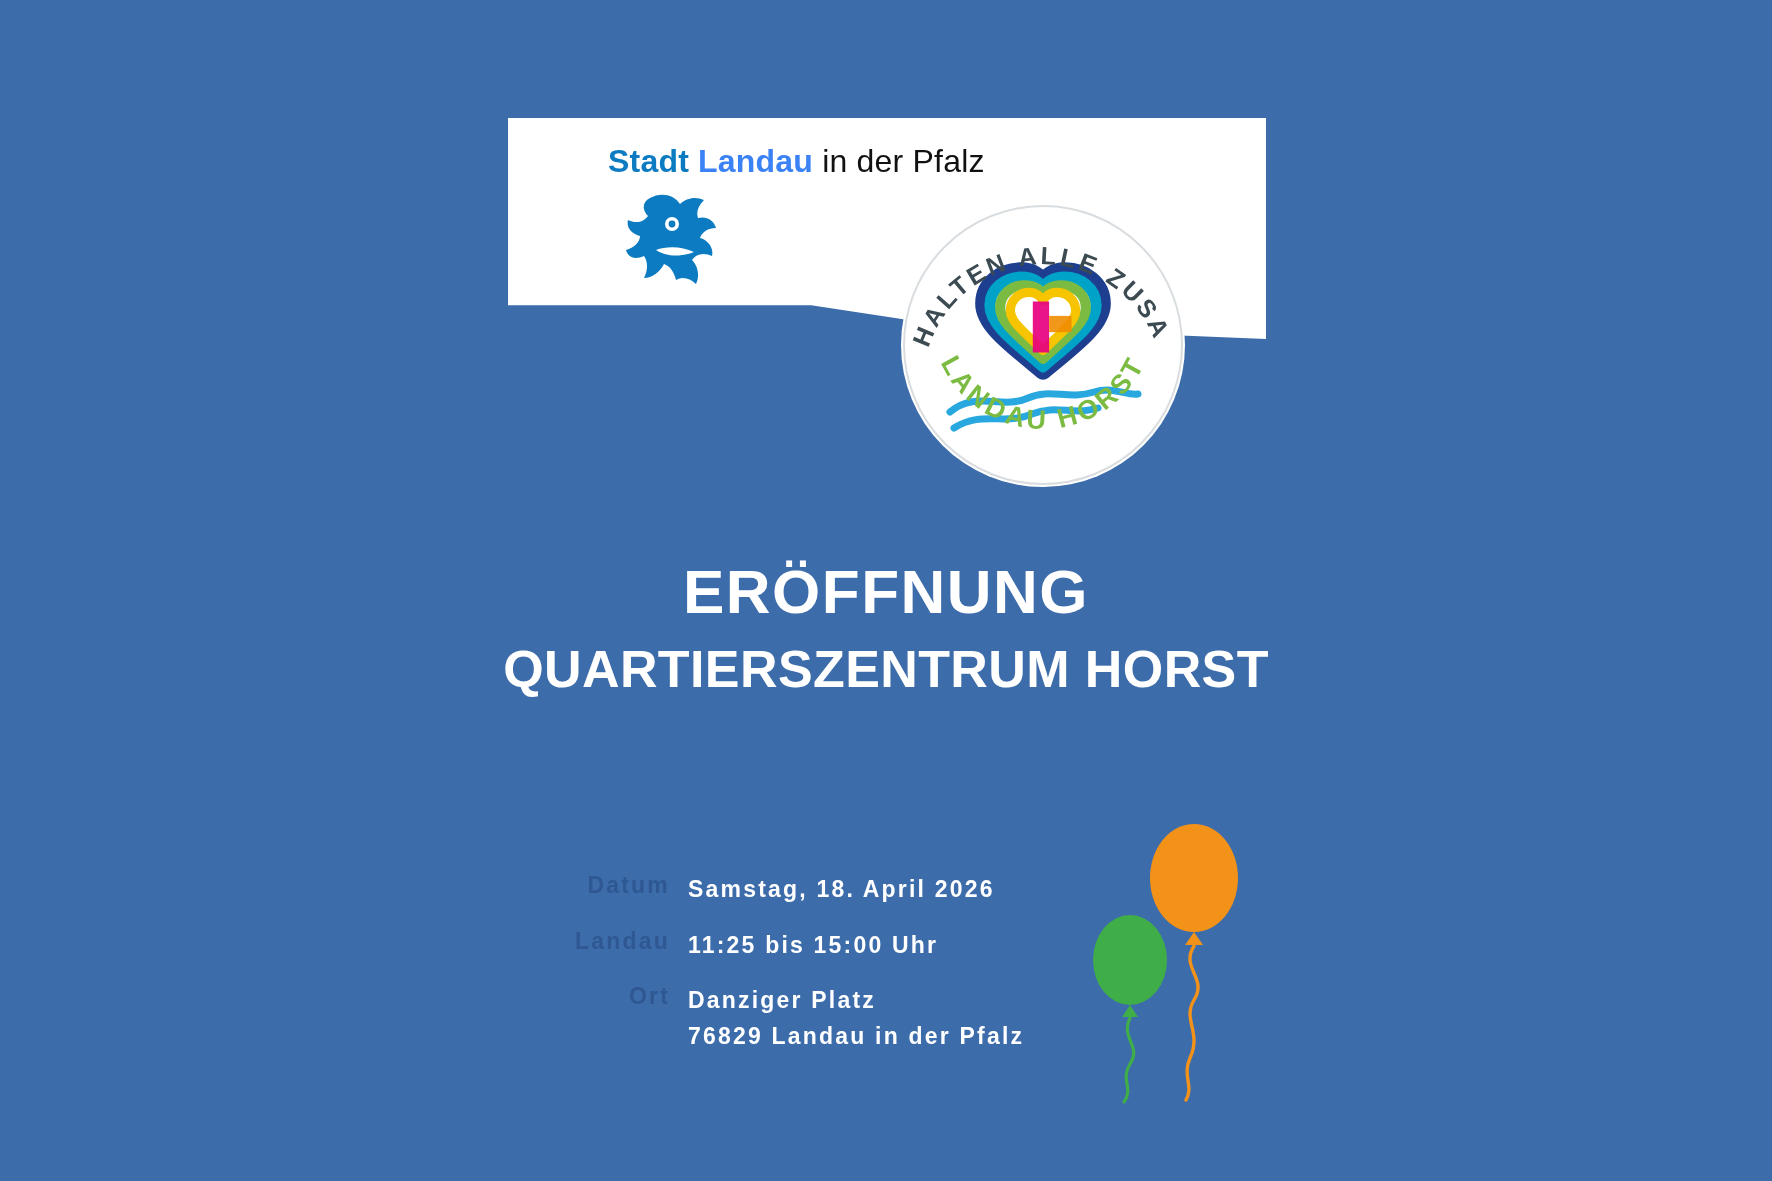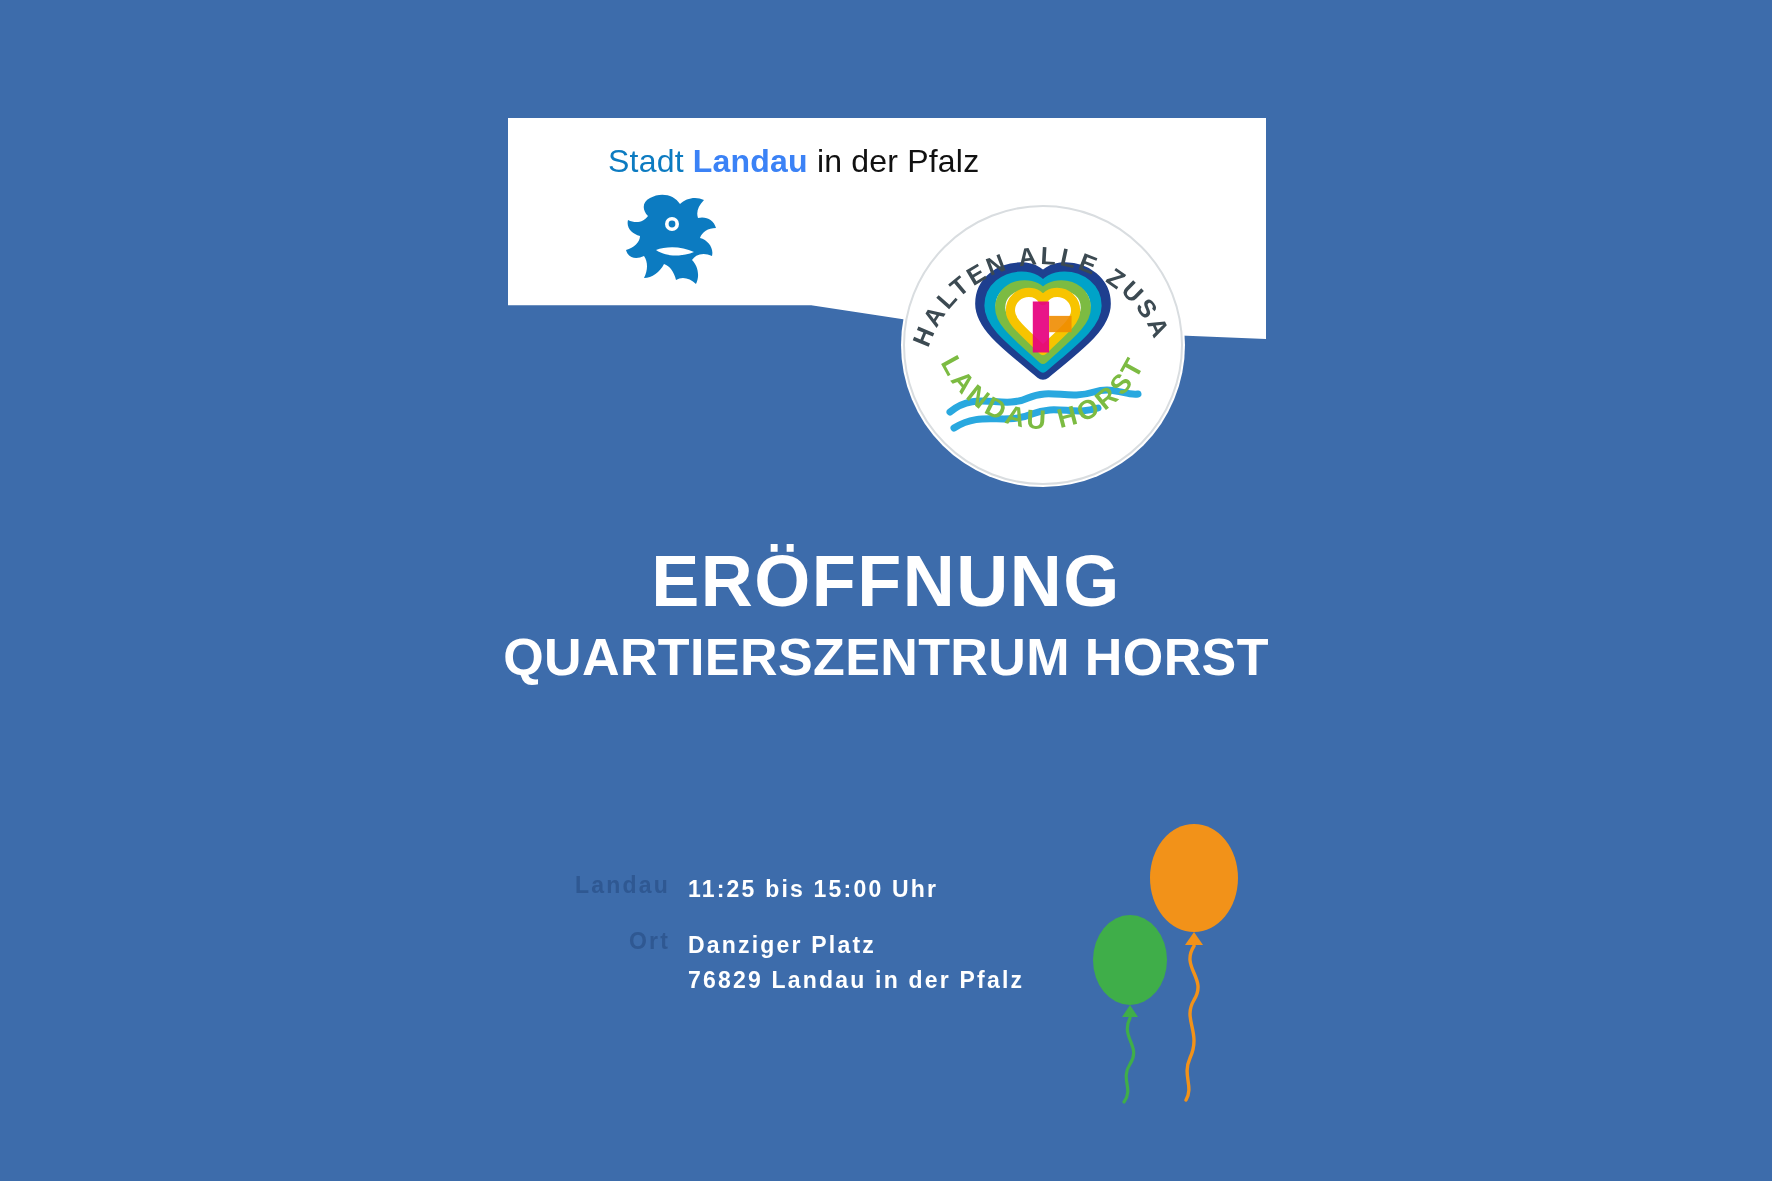--- a/index.html
+++ b/index.html
@@ -46,21 +46,21 @@
     width: 500px;
   }
   .city-wordmark {
     font-size: 32px;
     letter-spacing: 0.2px;
     color: #1a1a1a;
     white-space: nowrap;
   }
   .city-wordmark .w-stadt {
     color: #0c7bc1;
-    font-weight: normal;
+    font-weight: bold;
   }
   .city-wordmark .w-landau {
     color: #3b82f6;
     font-weight: bold;
   }
   .city-wordmark .w-rest {
     color: #111111;
     font-weight: normal;
     margin-top: 15px;
   }
@@ -81,25 +81,25 @@
   
   .headline-wrap {
     position: absolute;
     left: 0;
     right: 0;
     top: 545px;
     text-align: center;
     color: #ffffff;
   }
   .headline {
-    font-size: 72px;
+    font-size: 62px;
     font-weight: bold;
     letter-spacing: 1.5px;
     line-height: 1.0;
-    margin: 0;
+    margin: 16px;
   }
   .subheadline {
     font-size: 52px;
     font-weight: bold;
     letter-spacing: 0.4px;
     margin: 10px 0 0 0;
   }
   .lede {
     margin: 46px auto 0 auto;
     width: 560px;
@@ -215,20 +215,24 @@
     </svg>
   </div>
 
   <div class="headline-wrap">
     <h1 class="headline">ERÖFFNUNG</h1>
     <h2 class="subheadline">QUARTIERSZENTRUM HORST</h2>
   </div>
 
   <div class="details">
     <div class="detail-row">
+      <div class="detail-label">Datum</div>
+      <div class="detail-value">Samstag, 18. April 2026</div>
+    </div>
+    <div class="detail-row">
       <div class="detail-label">Landau</div>
       <div class="detail-value">11:25 bis 15:00 Uhr</div>
     </div>
     <div class="detail-row">
       <div class="detail-label">Ort</div>
       <div class="detail-value">Danziger Platz
 76829 Landau in der Pfalz</div>
     </div>
   </div>
 

